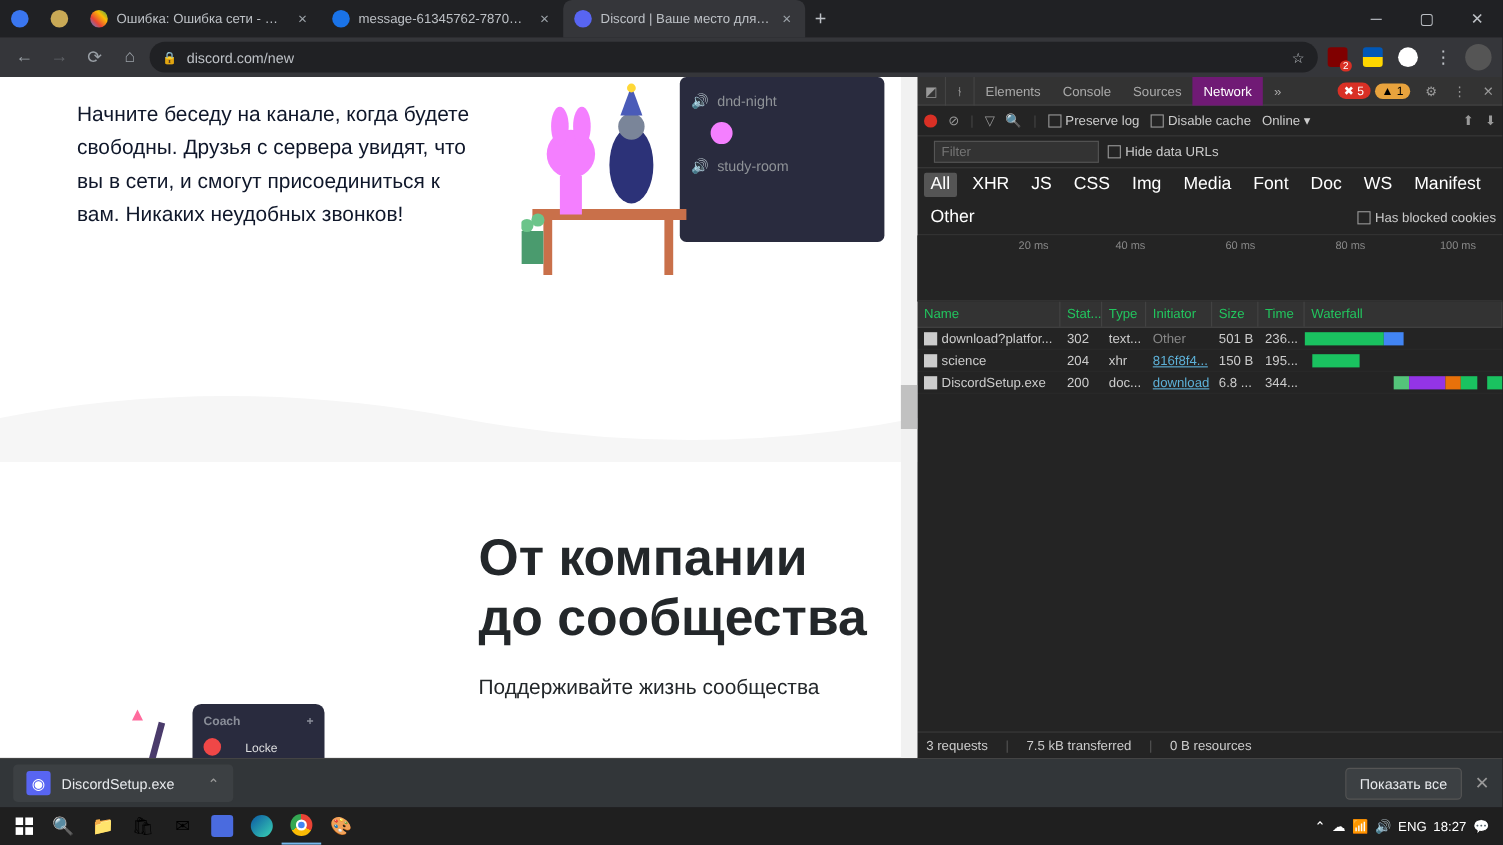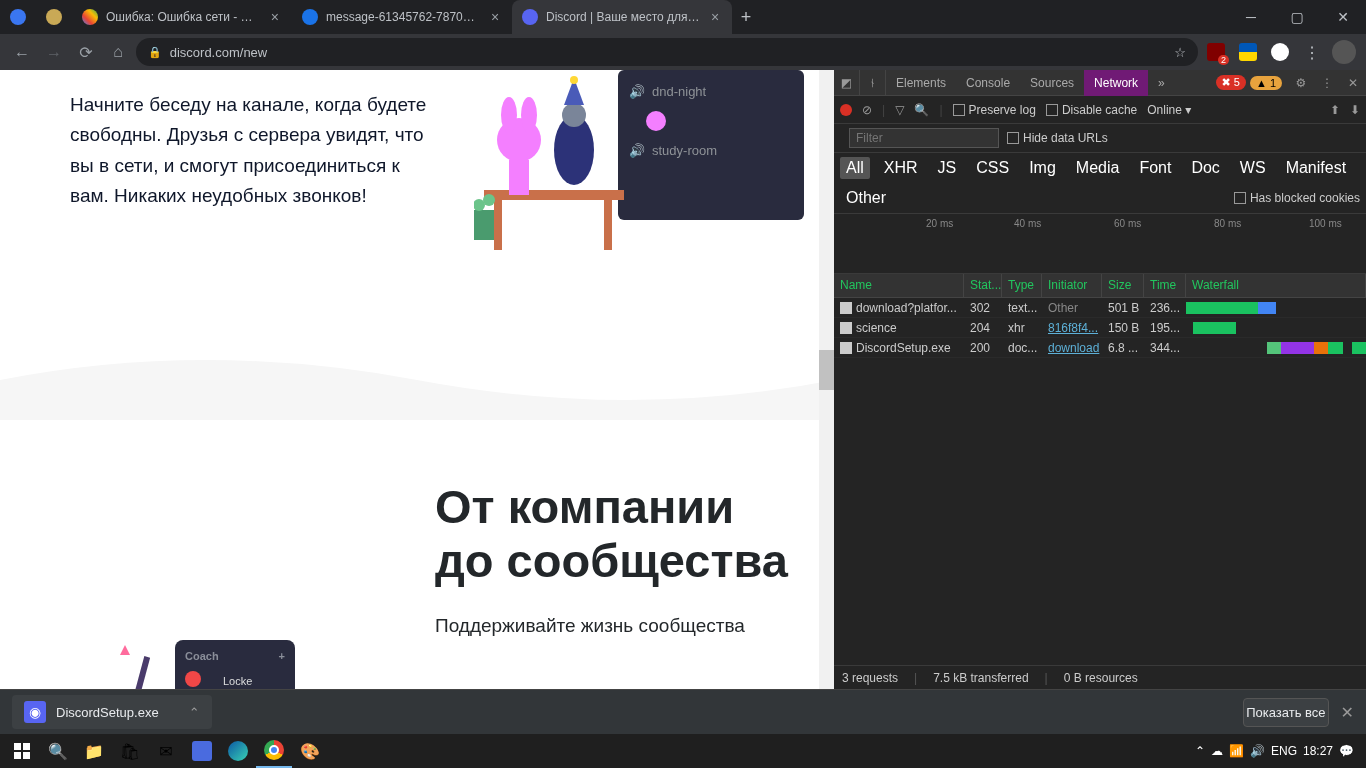--- a/index.html
+++ b/index.html
@@ -86,21 +86,21 @@
 .nc{padding:2px 6px;overflow:hidden;white-space:nowrap;text-overflow:ellipsis;display:flex;align-items:center}
 .nc.link{color:#5db0d7;text-decoration:underline}
 .file-ico{width:12px;height:12px;background:#ccc;margin-right:4px;flex-shrink:0}
 
 .dt-status{margin-top:auto;height:24px;border-top:1px solid #3a3a3a;display:flex;align-items:center;padding:0 8px;gap:16px;color:#ccc;font-size:12px}
 
 
 .dlbar{height:45px;background:#323639;display:flex;align-items:center;padding:0 12px;border-top:1px solid #444}
 .dlitem{display:flex;align-items:center;gap:10px;background:#3c4043;padding:6px 12px;border-radius:4px;color:#e8eaed;font-size:13px}
 .dl-ico{width:22px;height:22px;background:#5865f2;border-radius:3px;display:flex;align-items:center;justify-content:center;color:#fff;font-size:14px}
-.dlshow{margin-left:auto;background:#3c4043;border:1px solid #555;padding:6px 2px;border-radius:4px;color:#e8eaed;font-size:13px}
+.dlshow{margin-left:auto;background:#3c4043;border:1px solid #555;padding:6px 12px;border-radius:4px;color:#e8eaed;font-size:13px}
 
 
 .taskbar{height:34px;background:#1f1f1f;display:flex;align-items:center;padding:0 4px}
 .tb-ico{width:36px;height:34px;display:flex;align-items:center;justify-content:center}
 .tb-right{margin-left:auto;display:flex;align-items:center;gap:6px;color:#fff;font-size:12px;padding-right:8px}
 </style>
 </head>
 <body>
 
 <div class="titlebar">

